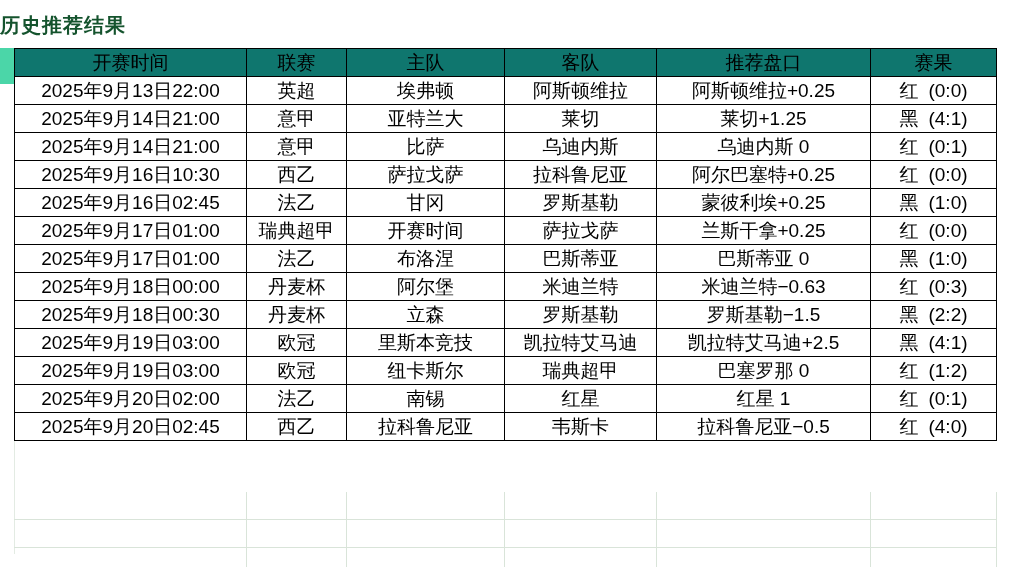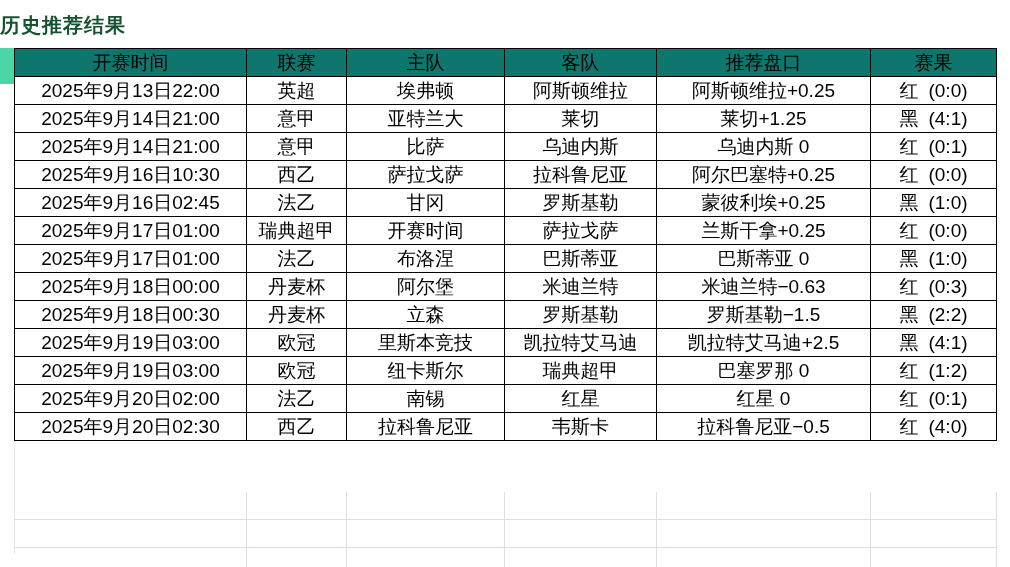--- a/index.html
+++ b/index.html
@@ -262,25 +262,25 @@
             <td>纽卡斯尔</td>
             <td>瑞典超甲</td>
             <td>巴塞罗那 0</td>
             <td class="red"><span class="res-label">红</span><span class="res-score">(1:2)</span></td>
           </tr>
           <tr>
             <td>2025年9月20日02:00</td>
             <td>法乙</td>
             <td>南锡</td>
             <td>红星</td>
-            <td>红星 0</td>
+            <td>红星 1</td>
             <td class="red"><span class="res-label">红</span><span class="res-score">(0:1)</span></td>
           </tr>
           <tr>
-            <td>2025年9月20日02:30</td>
+            <td>2025年9月20日02:45</td>
             <td>西乙</td>
             <td>拉科鲁尼亚</td>
             <td>韦斯卡</td>
             <td>拉科鲁尼亚−0.5</td>
             <td class="red"><span class="res-label">红</span><span class="res-score">(4:0)</span></td>
           </tr>
         </tbody>
     </table>
   </div>
 

